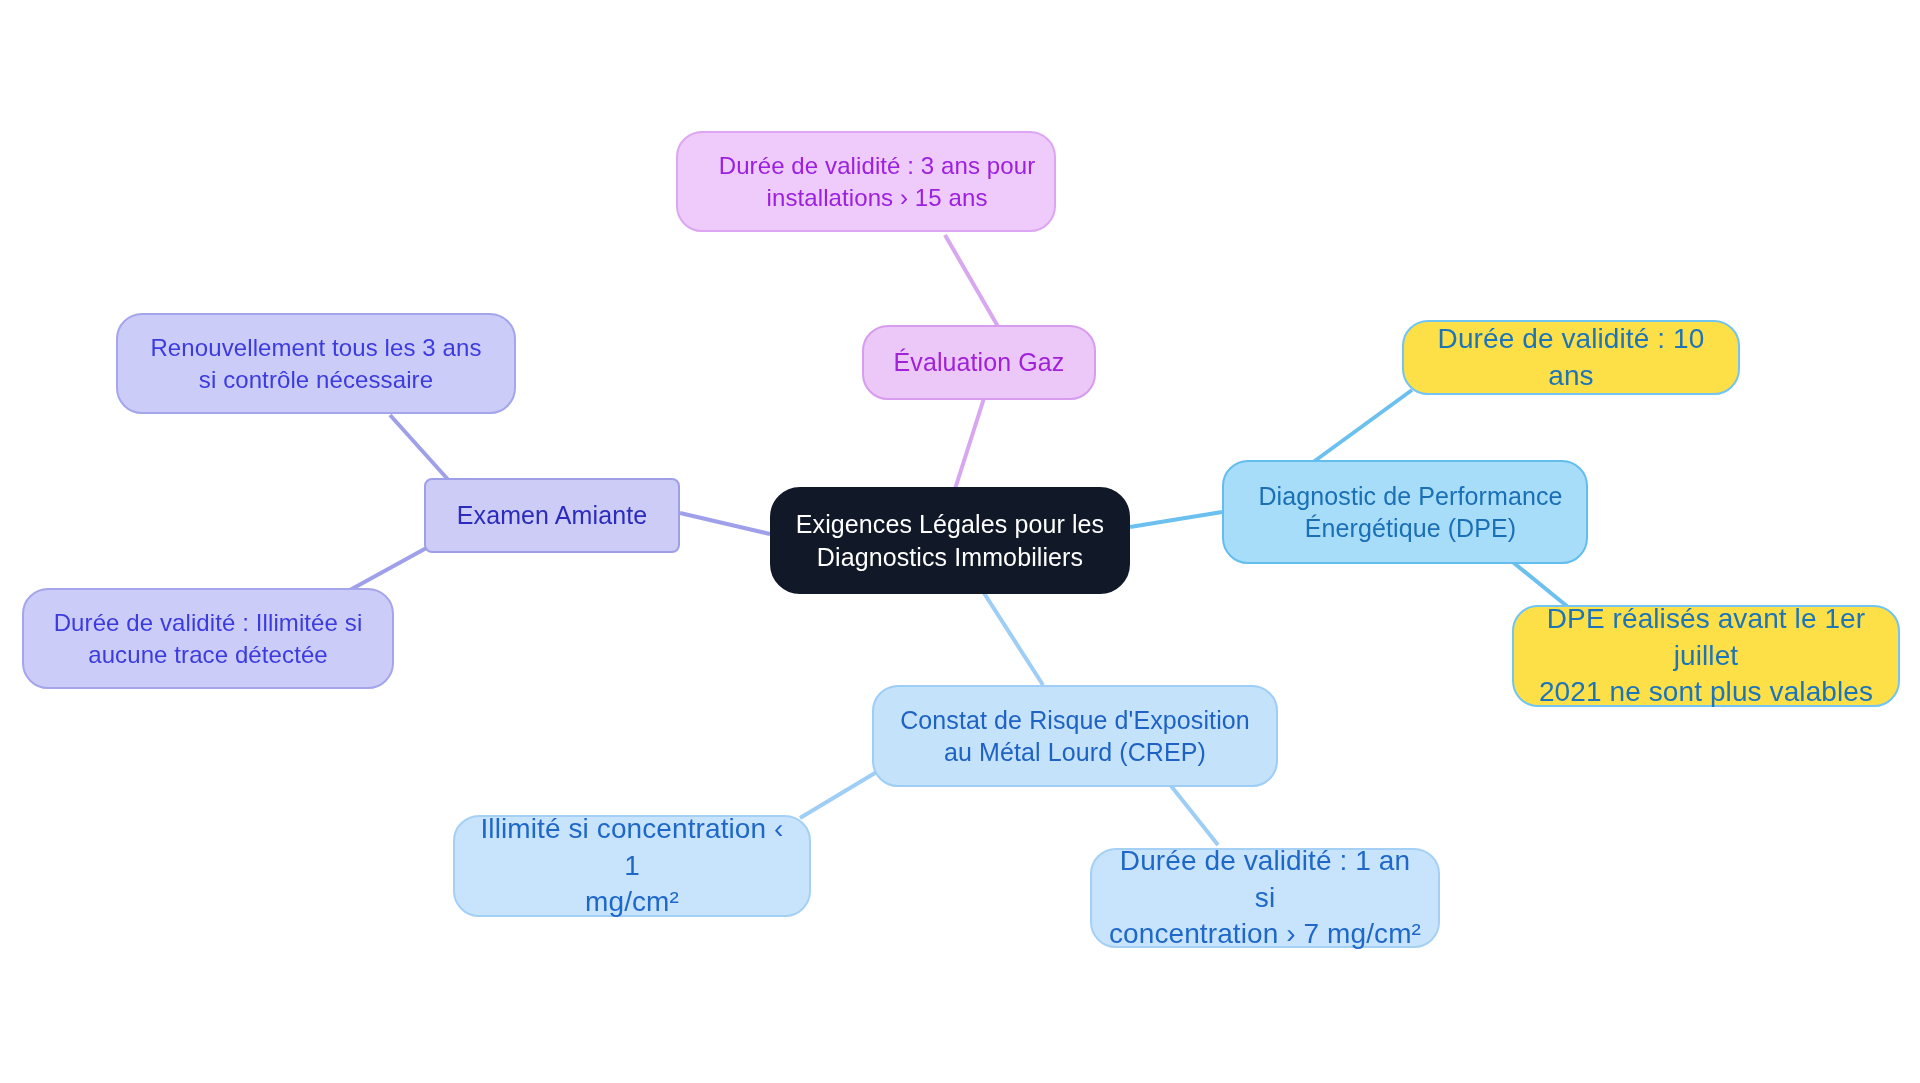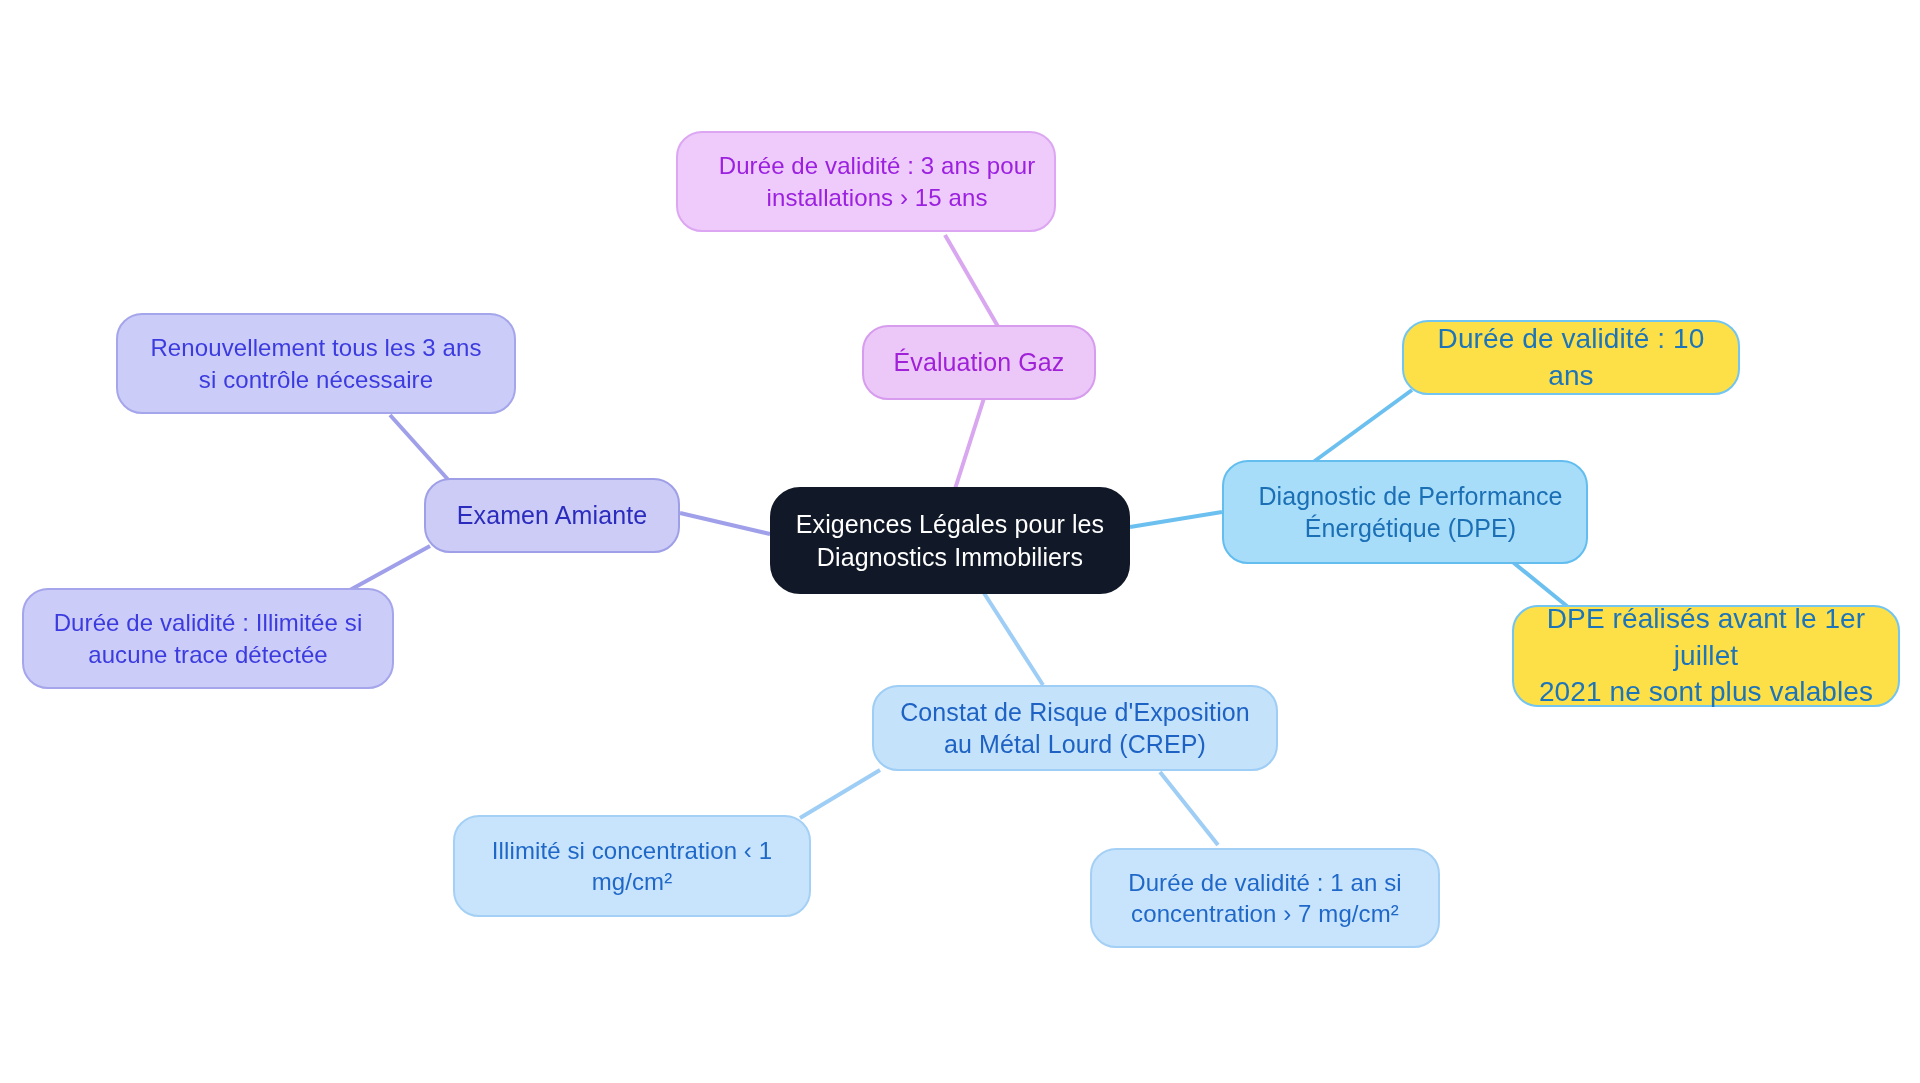--- a/index.html
+++ b/index.html
@@ -66,27 +66,28 @@
   .node-crep {
     background: #c5e2fb;
     border-color: #9ecdf5;
     color: #1e63c4;
     font-size: 25px;
   }
   .node-crep-leaf {
     background: #c8e4fc;
     border-color: #a5d0f6;
     color: #1f68c8;
-    font-size: 24px;
+    font-size: 28px;
   }
   .node-amiante {
     background: #ccccf6;
     border-color: #9f9fe8;
     color: #2b2bbd;
     font-size: 25px;
+    border-radius: 8px;
   }
   .node-amiante-leaf {
     background: #ccccf8;
     border-color: #a5a5ec;
     color: #3b3be0;
     font-size: 24px;
   }
   .node-gaz {
     background: #ecc8f8;
     border-color: #d79cee;
@@ -131,21 +132,21 @@
 Diagnostics Immobiliers</div>
 
   <div class="node node-dpe" style="left:1222px; top:460px; width:366px; height:104px;">Diagnostic de Performance
 Énergétique (DPE)</div>
 
   <div class="node node-dpe-leaf" style="left:1402px; top:320px; width:338px; height:75px;">Durée de validité : 10 ans</div>
 
   <div class="node node-dpe-leaf" style="left:1512px; top:605px; width:388px; height:102px;">DPE réalisés avant le 1er juillet
 2021 ne sont plus valables</div>
 
-  <div class="node node-crep" style="left:872px; top:685px; width:406px; height:86px;">Constat de Risque d'Exposition
+  <div class="node node-crep" style="left:872px; top:685px; width:406px; height:102px;">Constat de Risque d'Exposition
 au Métal Lourd (CREP)</div>
 
   <div class="node node-crep-leaf" style="left:453px; top:815px; width:358px; height:102px;">Illimité si concentration ‹ 1
 mg/cm²</div>
 
   <div class="node node-crep-leaf" style="left:1090px; top:848px; width:350px; height:100px;">Durée de validité : 1 an si
 concentration › 7 mg/cm²</div>
 
   <div class="node node-amiante" style="left:424px; top:478px; width:256px; height:75px;">Examen Amiante</div>
 

